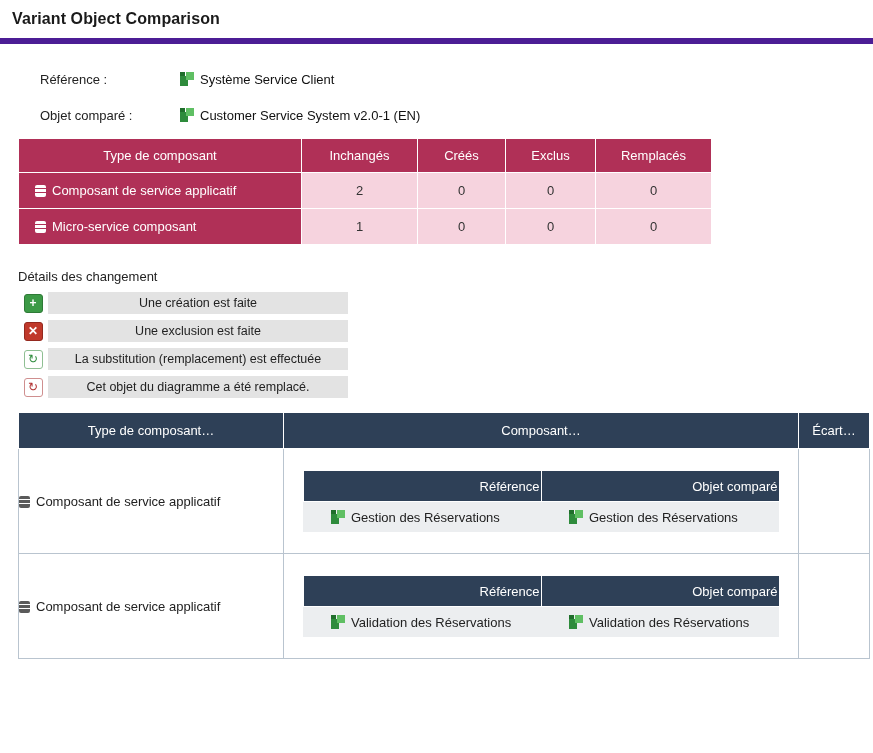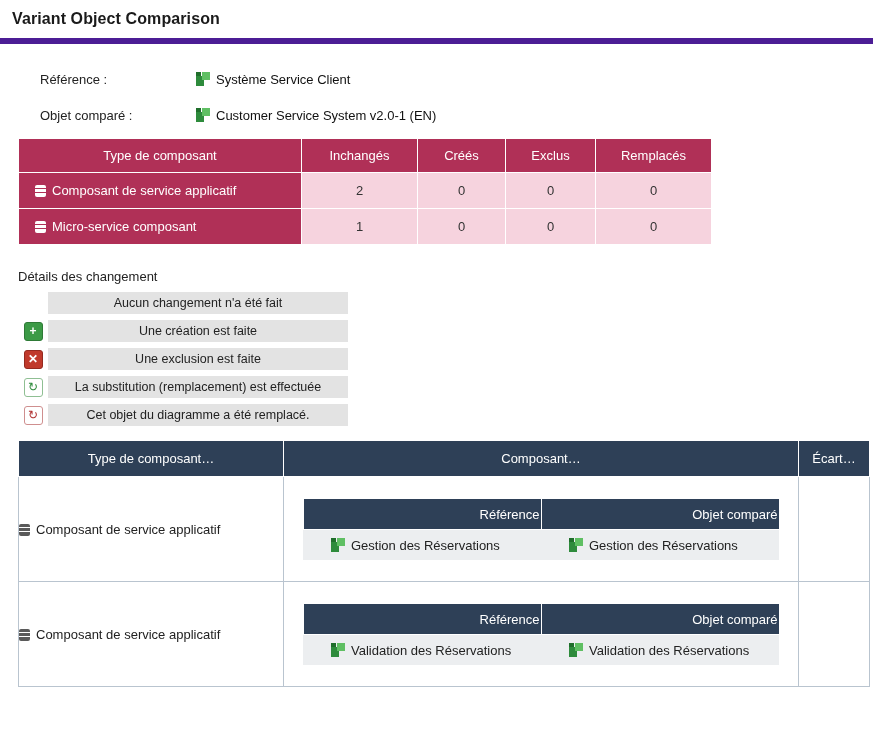--- a/index.html
+++ b/index.html
@@ -34,21 +34,20 @@
   
   .meta {
     margin-top: 22px;
     padding-left: 40px;
   }
   .meta-row {
     display: flex;
     align-items: center;
     height: 26px;
     margin-bottom: 10px;
-    gap: 16px;
   }
   .meta-label {
     width: 140px;
     font-size: 13px;
     color: #222;
   }
   .meta-value {
     display: flex;
     align-items: center;
     font-size: 13px;
@@ -312,24 +311,20 @@
         <td>1</td>
         <td>0</td>
         <td>0</td>
         <td>0</td>
       </tr>
     </tbody>
   </table>
 
   <div class="section-caption">Détails des changement</div>
   <div class="legend">
-    <div class="legend-row">
-      <div class="legend-icon-cell"></div>
-      <div class="legend-text">Aucun changement n'a été fait</div>
-    </div>
     <div class="legend-row">
       <div class="legend-icon-cell">
         <span class="ico plus">+</span>
       </div>
       <div class="legend-text">Une création est faite</div>
     </div>
     <div class="legend-row">
       <div class="legend-icon-cell">
         <span class="ico cross">✕</span>
       </div>

